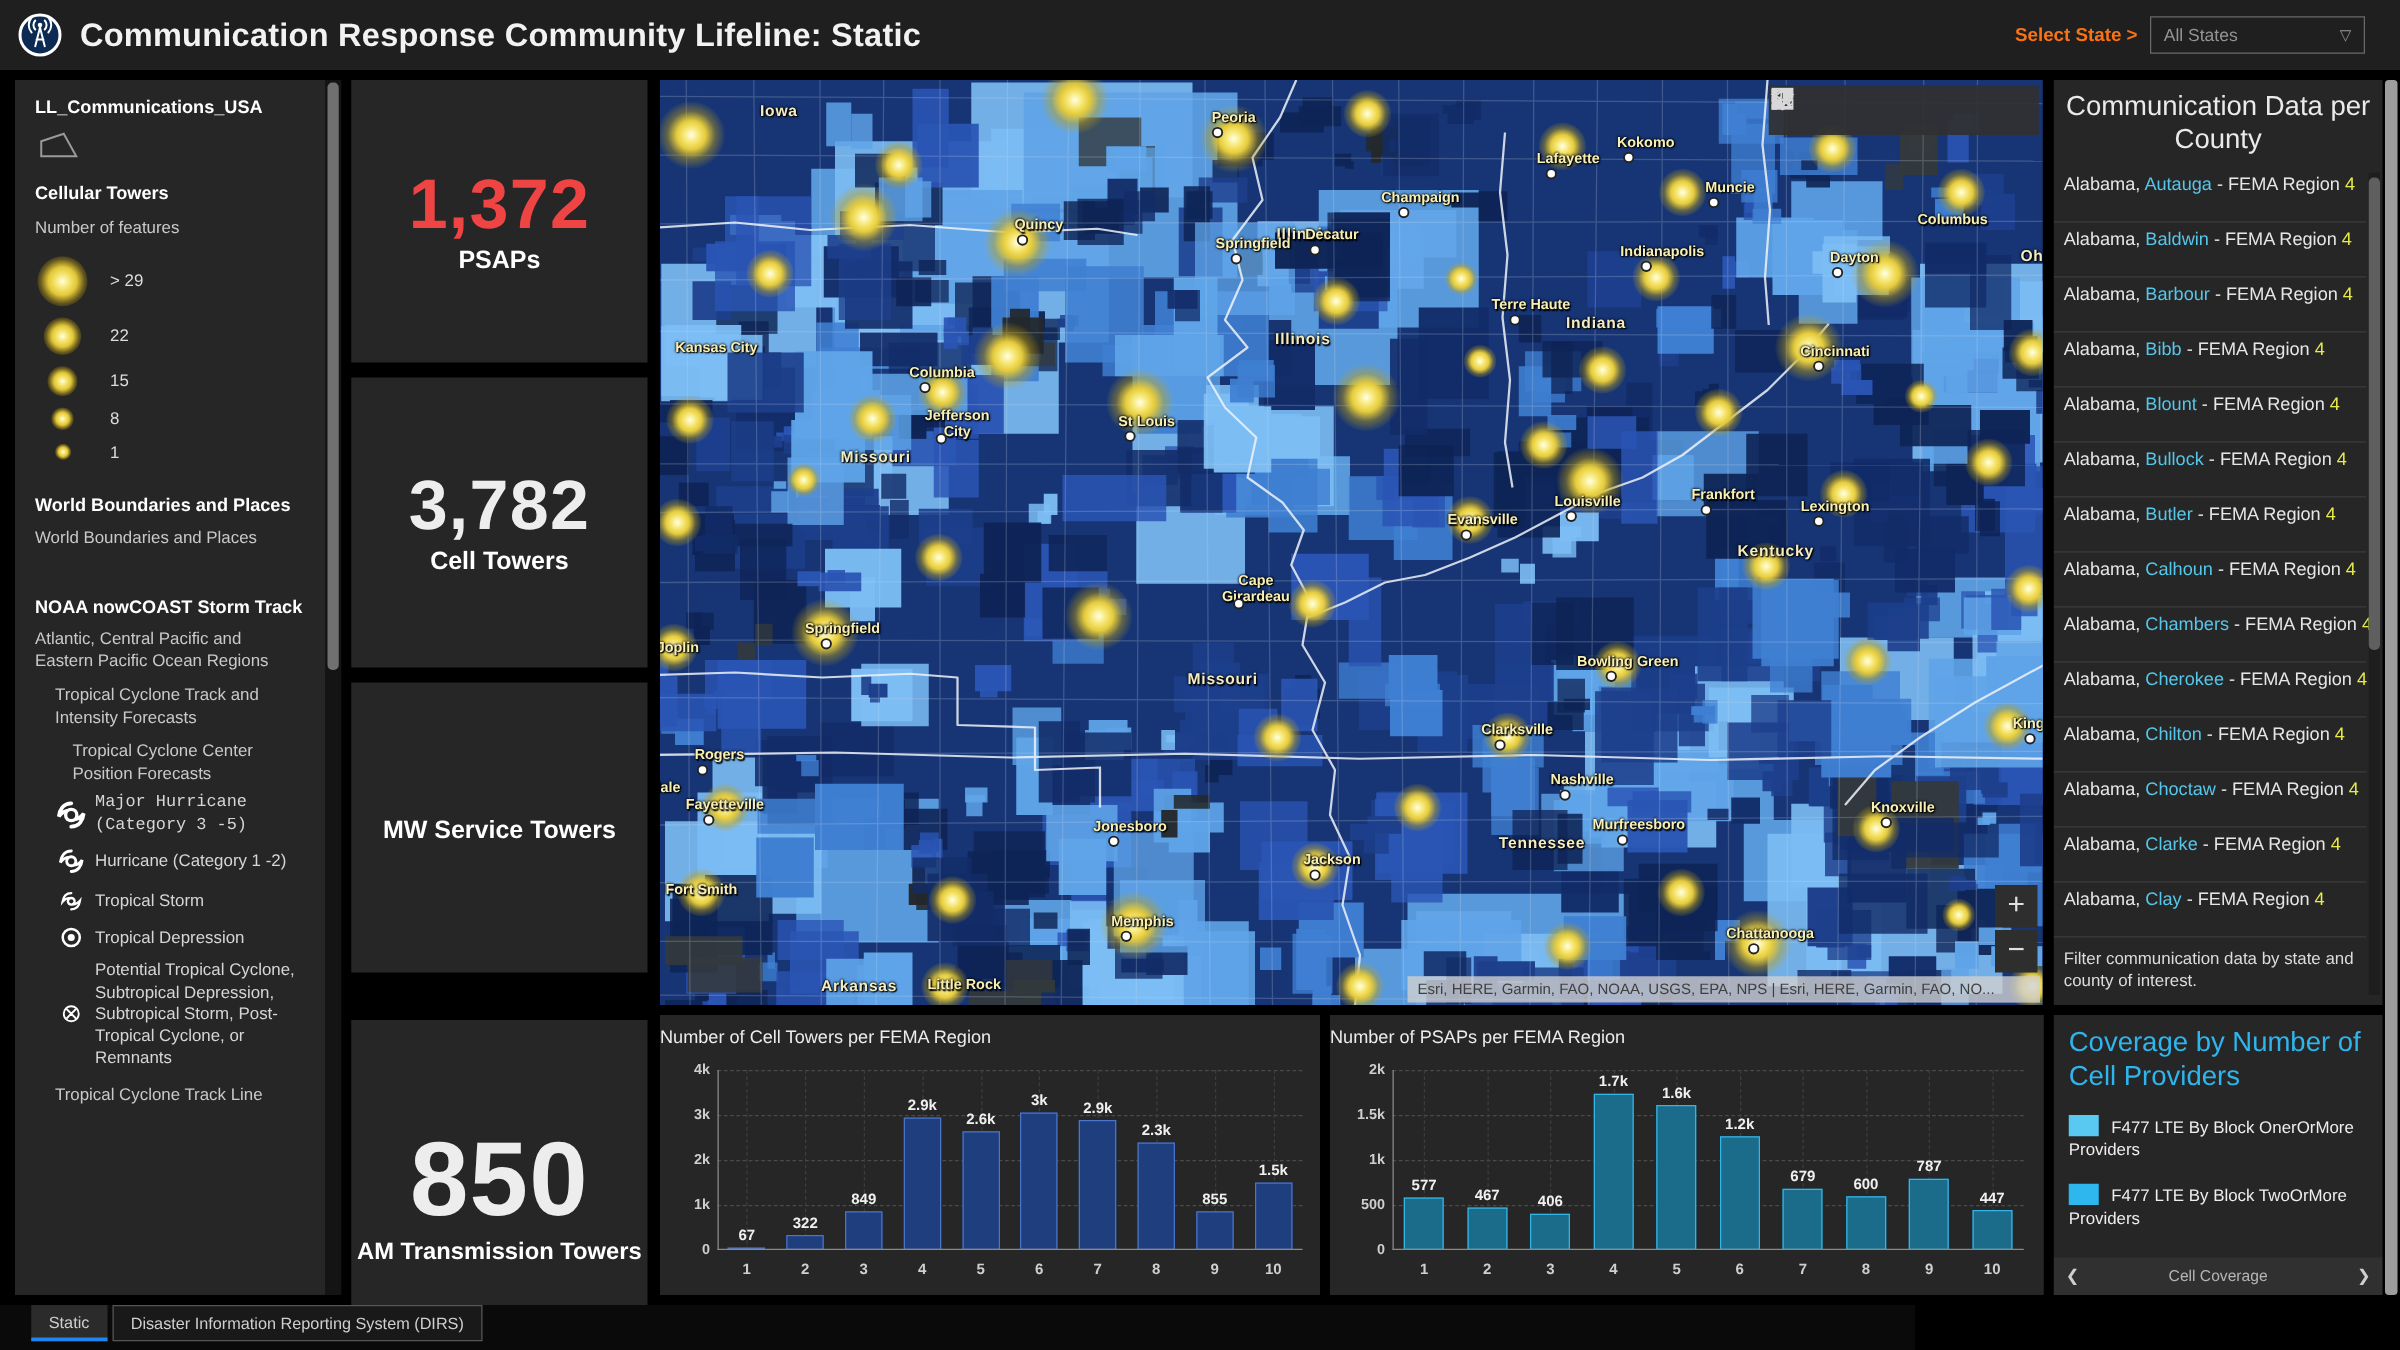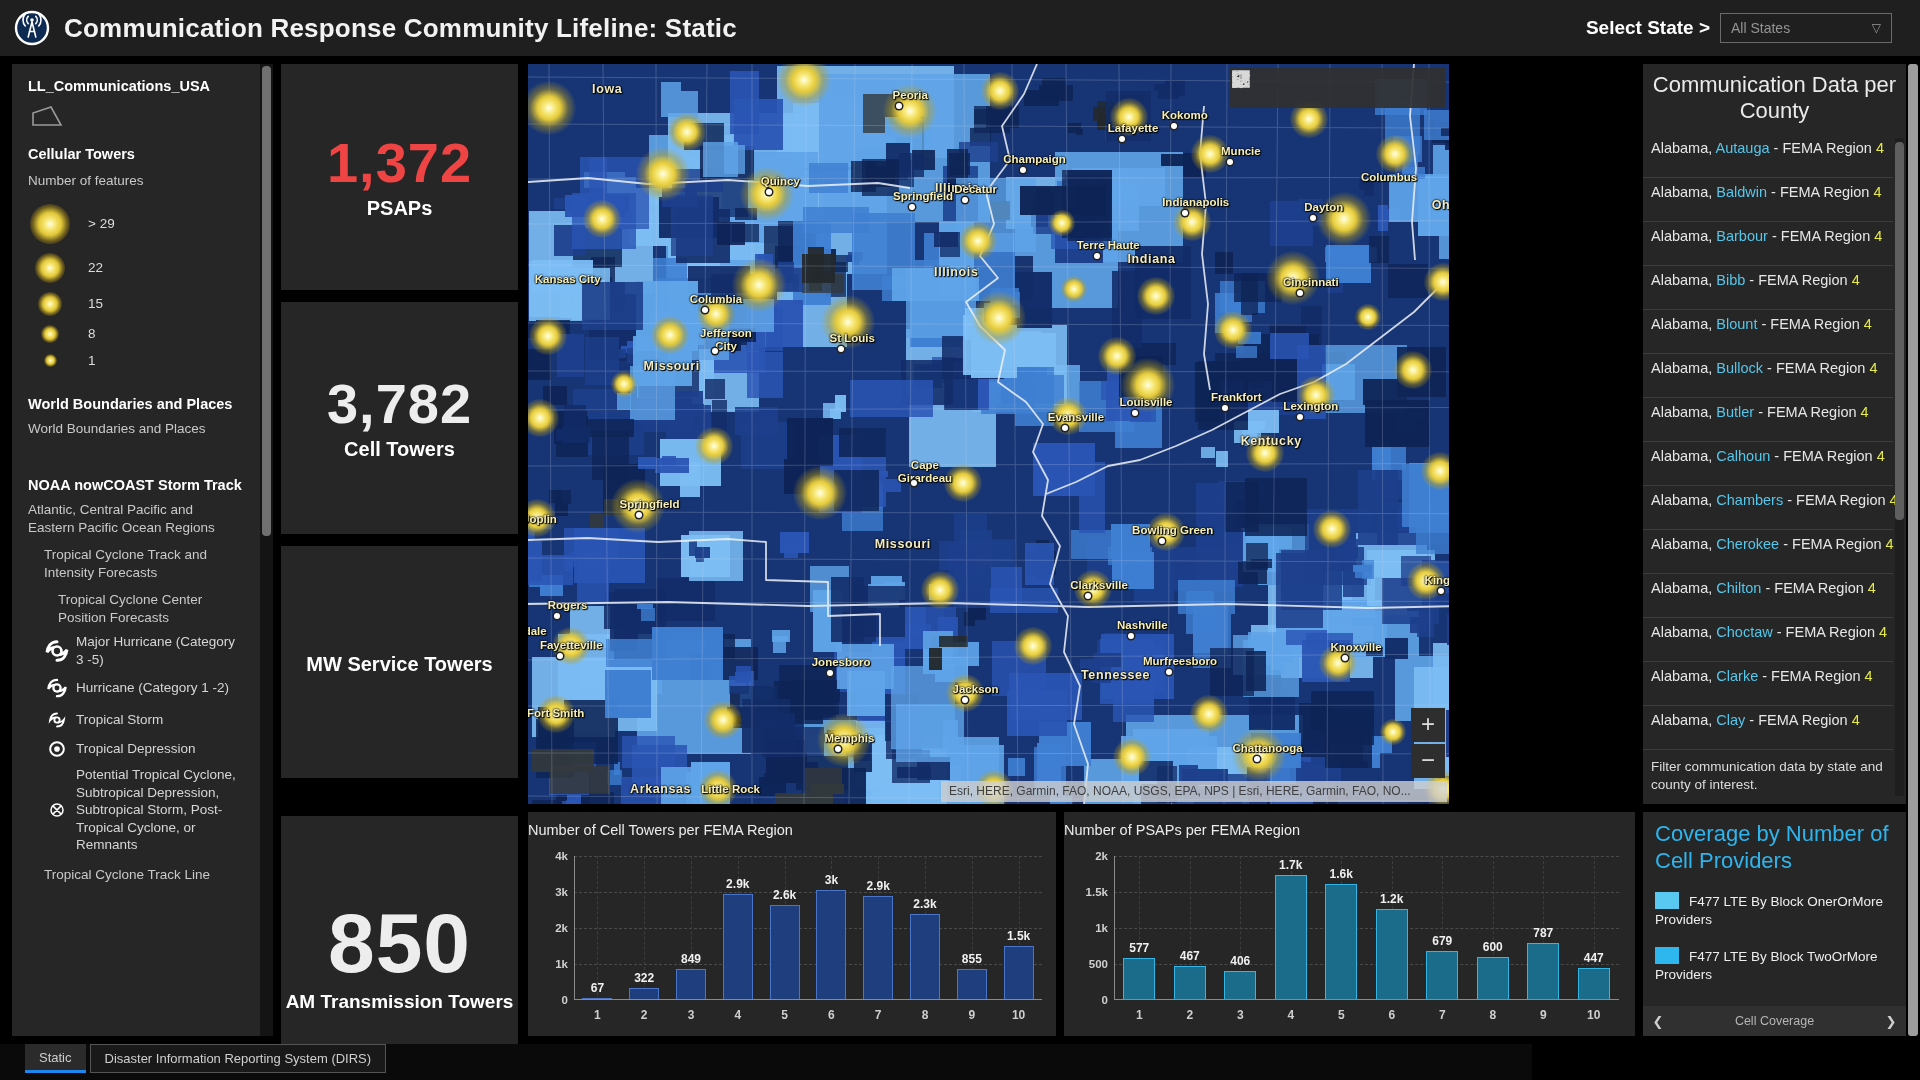--- a/index.html
+++ b/index.html
@@ -5,21 +5,21 @@
   *{box-sizing:border-box;margin:0;padding:0}
   html,body{width:1920px;height:1080px;background:#000;overflow:hidden;
     font-family:"Liberation Sans","DejaVu Sans",sans-serif;-webkit-font-smoothing:antialiased}
   .abs{position:absolute}
   
   #header{position:absolute;left:0;top:0;width:1920px;height:56px;background:#1f1f1f;
     display:flex;align-items:center;padding:0 14px;z-index:5}
   #hdr-icon{width:36px;height:36px;flex:0 0 36px;margin-right:14px}
   #hdr-title{font-size:26px;font-weight:600;color:#f2f2f2;letter-spacing:.2px}
   #hdr-right{margin-left:auto;display:flex;align-items:center;margin-right:14px}
-  #select-state-label{font-size:19px;font-weight:700;color:#ffffff;margin-right:10px;white-space:nowrap}
+  #select-state-label{font-size:15px;font-weight:700;color:#f97316;margin-right:10px;white-space:nowrap}
   #state-dd{width:172px;height:30px;border:1px solid #6a6a6a;background:#1f1f1f;color:#949494;
     font-size:14px;line-height:28px;padding:0 10px;display:flex;align-items:center;cursor:pointer}
   #state-dd .caret{margin-left:auto;font-size:12px;color:#9a9a9a}
   
   .panel{position:absolute;background:#262626;overflow:hidden}
   
   #legend{left:12px;top:64px;width:248px;height:972px;padding:14px 10px 0 16px;color:#c9c9c9}
   .lg-title{font-size:14.5px;font-weight:700;color:#fff;margin-bottom:6px}
   .lg-sub{font-size:13.5px;color:#c9c9c9;line-height:17.5px}
   #legend-shape-icon{margin:10px 0 14px 2px;display:block}
@@ -32,21 +32,21 @@
   .storm-row .sicon{flex:0 0 30px;display:flex;justify-content:center}
   .storm-row .slbl{font-size:13.5px;color:#d6d6d6;line-height:17.5px;margin-left:4px}
   #legend-scroll{left:260px;top:64px;width:13px;height:972px;background:#141414}
   #legend-scroll .thumb{position:absolute;left:2px;top:2px;width:9px;height:470px;background:#707070;border-radius:4px}
   
   .stat-card{left:281px;width:237px;background:#262626;position:absolute;display:flex;
     flex-direction:column;align-items:center;justify-content:center;text-align:center}
   .stat-value{font-weight:700;letter-spacing:1px;line-height:1.05}
   .stat-label{font-size:20px;font-weight:700;color:#fff;margin-top:4px}
   
-  #map{left:528px;top:64px;width:921px;height:740px;background:#173575}
+  #map{left:528px;top:64px;width:1106px;height:740px;background:#173575}
   #map svg{position:absolute;left:0;top:0}
   .dot{position:absolute;transform:translate(-50%,-50%);border-radius:50%;pointer-events:none}
   .dot.l{width:54px;height:54px;background:radial-gradient(circle,#ffffe9 0%,#f8ea7e 14%,#e6cc3c 30%,rgba(190,160,20,.45) 50%,rgba(150,120,10,0) 72%)}
   .dot.m{width:38px;height:38px;background:radial-gradient(circle,#ffffe9 0%,#f8ea7e 16%,#e6cc3c 34%,rgba(190,160,20,.45) 54%,rgba(150,120,10,0) 74%)}
   .dot.s{width:26px;height:26px;background:radial-gradient(circle,#ffffe9 0%,#f8ea7e 18%,#e6cc3c 38%,rgba(190,160,20,.4) 58%,rgba(150,120,10,0) 76%)}
   .city{position:absolute;transform:translate(-50%,-50%);font-size:11.5px;font-weight:700;color:#f7efb3;
     white-space:pre-line;text-align:center;line-height:13px;
     text-shadow:0 0 2px #000,0 0 2px #000,1px 1px 1px #000;pointer-events:none}
   .city.state{font-size:12.5px;color:#f3ecc2;letter-spacing:.6px}
   .cmark{position:absolute;width:6px;height:6px;border-radius:50%;background:#fff;
@@ -171,21 +171,21 @@
         <span class="sicon">
           <svg width="28" height="28" viewBox="0 0 24 24">
             <g stroke="#fff" stroke-width="2.6" fill="none" stroke-linecap="round">
               <path d="M12 4 C6.5 4 4 8.5 3.5 13 C5.5 10 8.5 8.8 11.5 9"></path>
               <path d="M12 20 C17.5 20 20 15.5 20.5 11 C18.5 14 15.5 15.2 12.5 15"></path>
             </g>
             <circle cx="12" cy="12" r="5" fill="#fff"></circle>
             <circle cx="12" cy="12" r="2.7" fill="#262626"></circle>
           </svg>
         </span>
-        <span class="slbl" style="width: 168px;">Major Hurricane (Category 3 -5)</span>
+        <span class="slbl" style="width: 168px; font-family: Liberation Mono, monospace;">Major Hurricane (Category 3 -5)</span>
       </div>
       <div class="storm-row">
         <span class="sicon">
           <svg width="26" height="26" viewBox="0 0 24 24">
             <g stroke="#fff" stroke-width="2.2" fill="none" stroke-linecap="round">
               <path d="M12 4.5 C7 4.5 4.5 8.5 4 12.8 C6 10 9 8.9 11.5 9.2"></path>
               <path d="M12 19.5 C17 19.5 19.5 15.5 20 11.2 C18 14 15 15.1 12.5 14.8"></path>
             </g>
             <circle cx="12" cy="12" r="4.4" fill="#fff"></circle>
             <circle cx="12" cy="12" r="2.3" fill="#262626"></circle>

